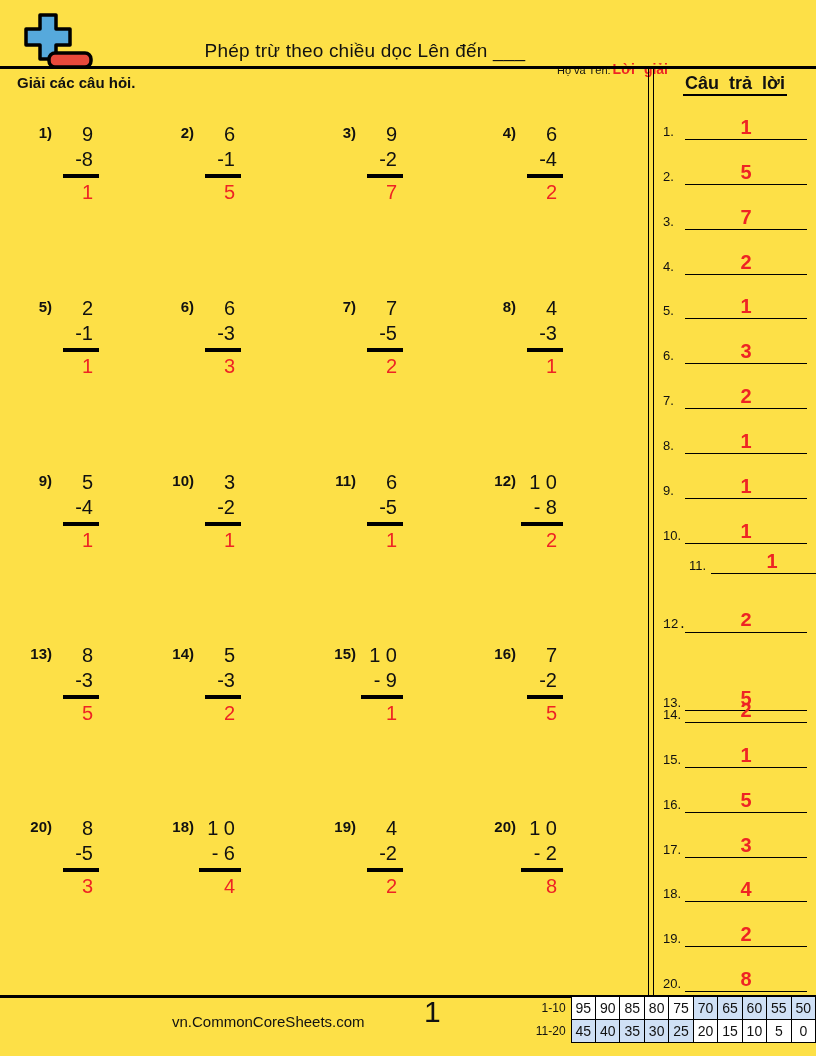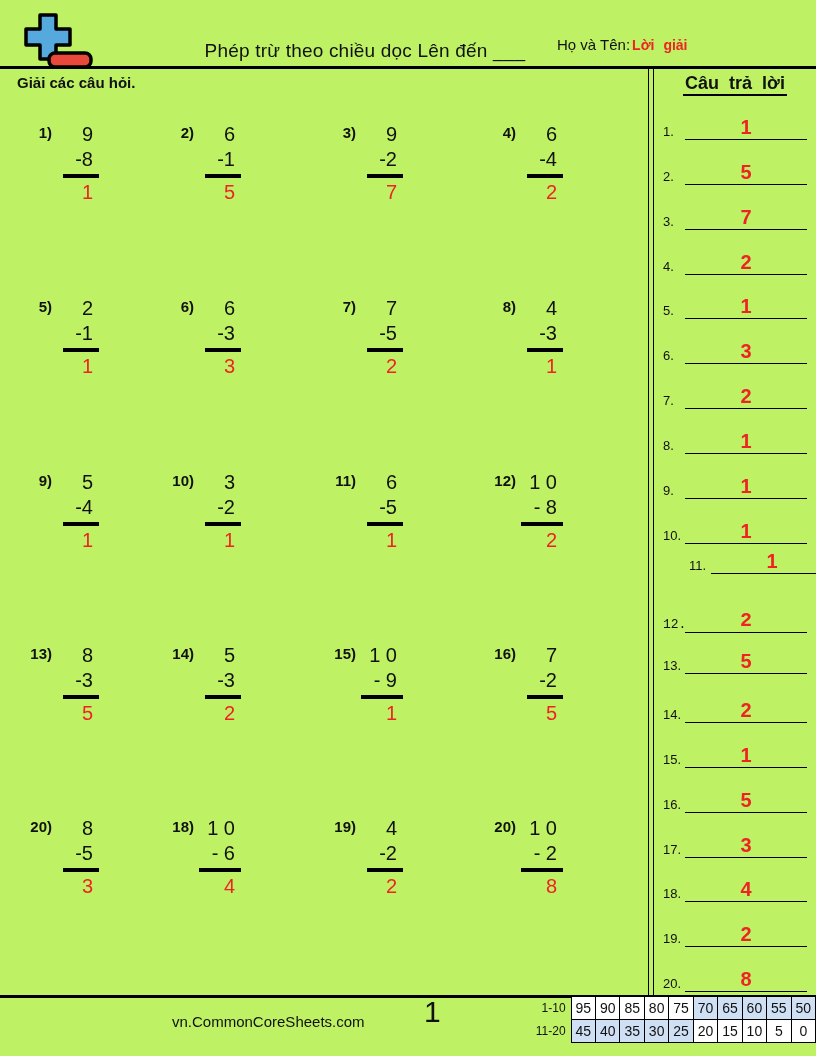--- a/index.html
+++ b/index.html
@@ -1,24 +1,24 @@
 <!DOCTYPE html>
 <html><head>
 <meta charset="utf-8">
 <style>
   html,body{margin:0;padding:0;background:#fff;}
-  .page{position:relative;width:816px;height:1056px;background:#bef264;overflow:hidden;
+  .page{position:relative;width:816px;height:1056px;background:#fde047;overflow:hidden;
         font-family:"Liberation Sans",sans-serif;color:#111;}
 
   
   .logo{position:absolute;left:22px;top:12px;z-index:5;}
   .title{position:absolute;left:165px;top:40px;width:400px;text-align:center;
          font-size:19px;letter-spacing:.2px;}
   .name-row{position:absolute;left:557px;top:36px;display:flex;align-items:baseline;white-space:nowrap;}
-  .name-label{font-size:15px;}
+  .name-label{font-size:11px;margin-top:28px;}
   .answer-key{color:var(--red);font-weight:bold;font-size:14px;word-spacing:5px;margin-left:2px;}
   .header-rule{position:absolute;left:0;top:66px;width:816px;height:3px;background:#000;}
   .instructions{position:absolute;left:17px;top:74px;font-weight:bold;font-size:15px;}
 
   
   .problem{position:absolute;display:flex;align-items:flex-start;}
   .pnum{width:26px;text-align:right;font-weight:bold;font-size:15px;padding-top:2px;flex:none;}
   .pcol{width:42px;margin-left:5px;flex:none;}
   .ptop,.pbot{font-size:20px;line-height:25px;text-align:right;padding-right:6px;white-space:pre;}
   .pline{height:3.5px;background:#000;margin:2px 0 2px auto;}
@@ -355,21 +355,21 @@
     </div>
   </div>
 
   <div class="ans-row" style="top: 595.35px; font-family: Liberation Mono, monospace;">
     <span class="ans-num">12.</span>
     <div class="ans-lineblock">
       <div class="ans-val">2</div>
     </div>
   </div>
 
-  <div class="ans-row" style="top: 636px;">
+  <div class="ans-row" style="top: 673px;">
     <span class="ans-num">13.</span>
     <div class="ans-lineblock">
       <div class="ans-val">5</div>
     </div>
   </div>
 
   <div class="ans-row" style="top: 685.05px;">
     <span class="ans-num">14.</span>
     <div class="ans-lineblock">
       <div class="ans-val">2</div>

